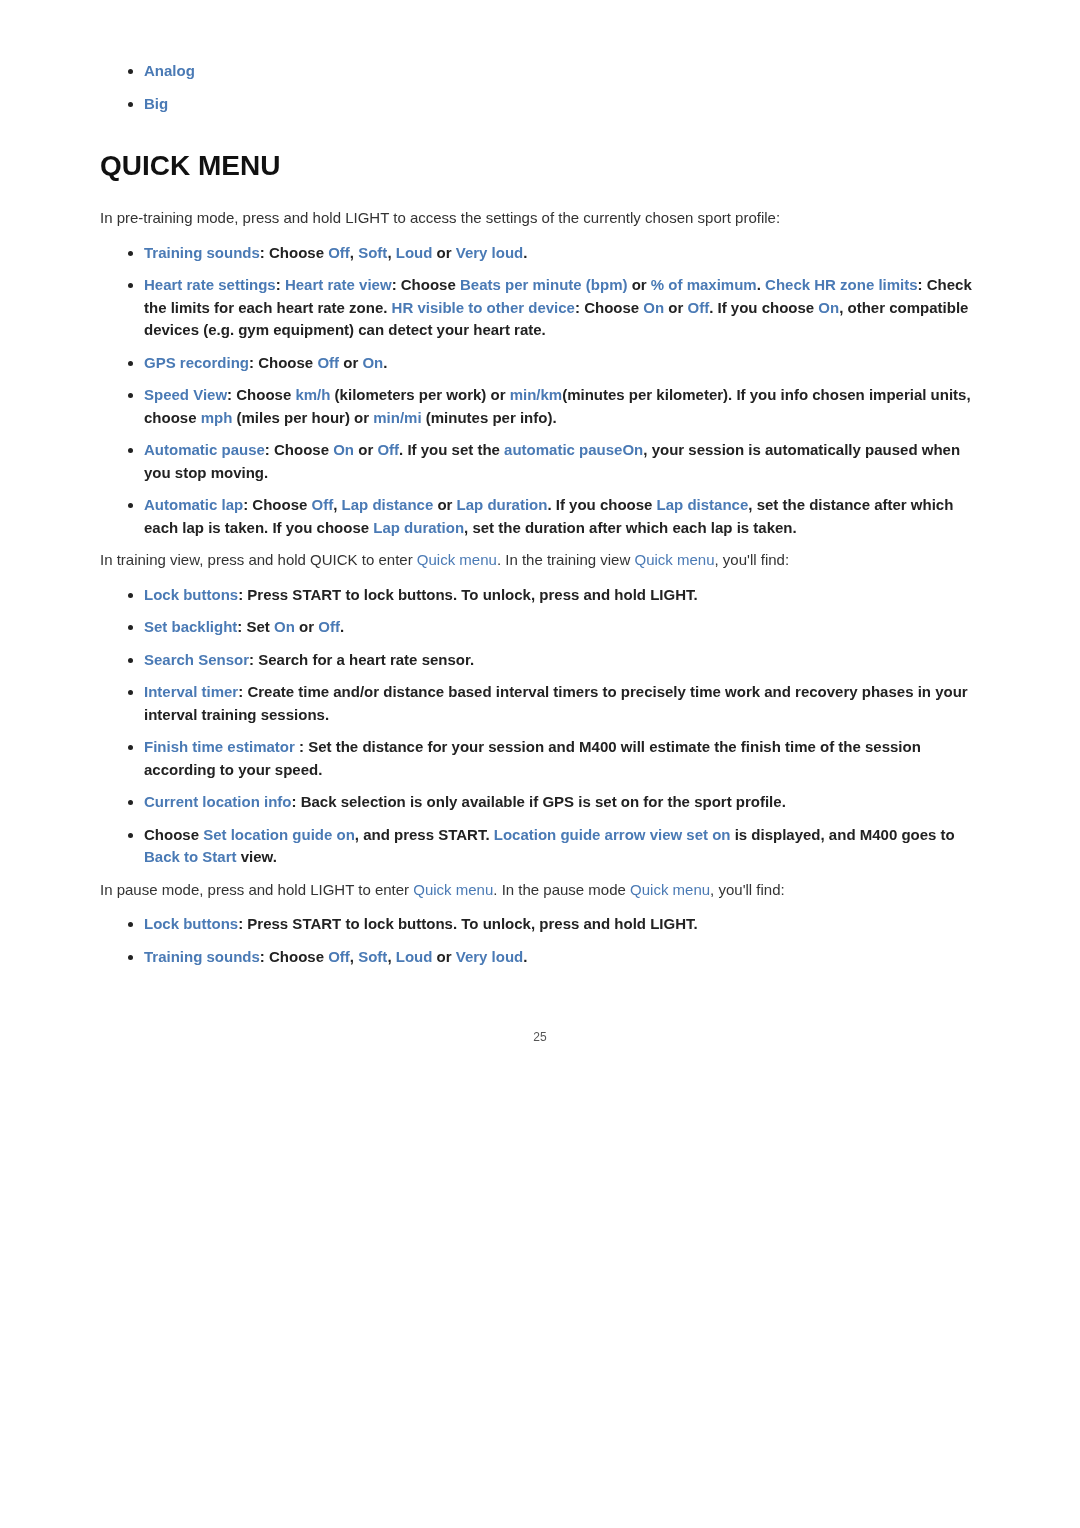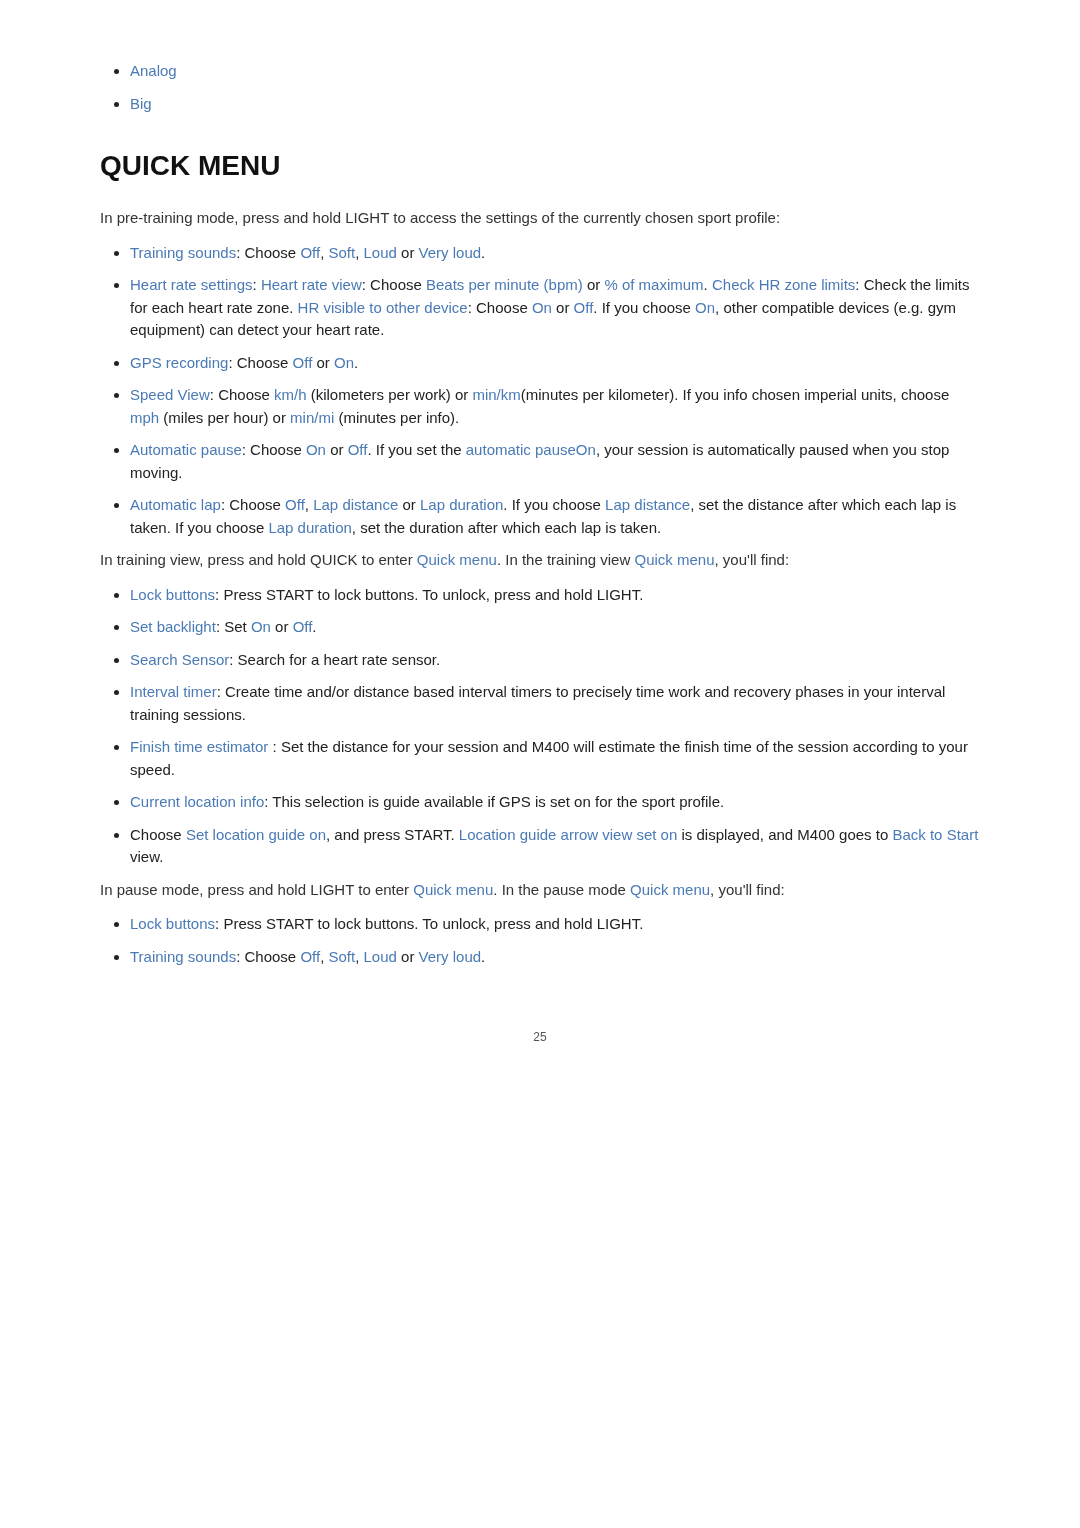--- a/index.html
+++ b/index.html
@@ -16,22 +16,23 @@
       width: 1080px;
       min-height: 1528px;
       padding: 60px 100px 80px 100px;
     }
     .link {
       color: #4a7ab5;
       text-decoration: none;
     }
     ul {
       list-style: disc;
-      margin-left: 30px;
+      margin-left: 44px;
       margin-bottom: 10px;
+      font-weight: bold;
     }
     ul li {
       margin-bottom: 10px;
     }
     h2 {
       font-size: 28px;
       font-weight: bold;
       color: #111;
       margin-top: 30px;
       margin-bottom: 20px;
@@ -111,21 +112,21 @@
 
   <li>
     <a class="link">Interval timer</a><span>: Create time and/or distance based interval timers to precisely time work and recovery phases in your interval training sessions.</span>
   </li>
 
   <li>
     <a class="link">Finish time estimator</a><span> : Set the distance for your session and M400 will estimate the finish time of the session according to your speed.</span>
   </li>
 
   <li>
-    <a class="link">Current location info</a><span>: This selection is guide available if GPS is set on for the sport profile.</span>
+    <a class="link">Current location info</a><span>: Back selection is only available if GPS is set on for the sport profile.</span>
   </li>
 
   <li>
     <span>Choose </span><a class="link">Set location guide on</a><span>, and press START.  </span><a class="link">Location guide arrow view set on</a><span> is displayed, and M400 goes to </span><a class="link">Back to Start</a><span> view.</span>
   </li>
 
 </ul>
 
 <p>
   <span>In pause mode, press and hold LIGHT to enter </span><a class="link">Quick menu</a><span>. In the pause mode </span><a class="link">Quick menu</a><span>, you'll find:</span>

